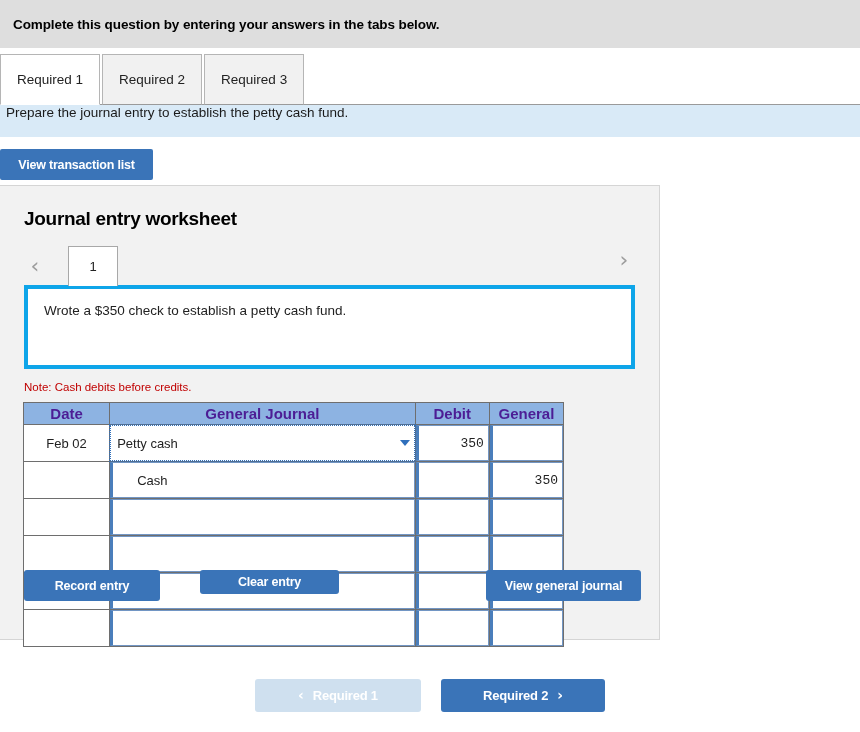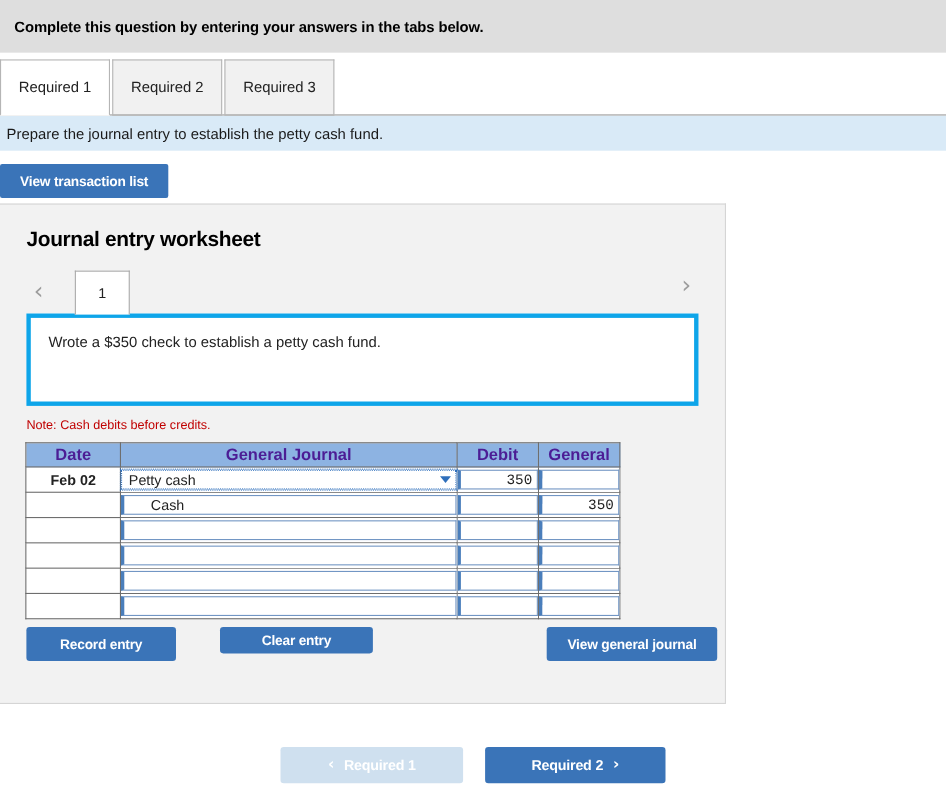--- a/index.html
+++ b/index.html
@@ -72,21 +72,20 @@
     background: #ffffff;
     border-bottom: 1px solid #ffffff;
     z-index: 3;
   }
 
   
   .sub-band {
     height: 32px;
     background: #d9eaf7;
     display: flex;
-    align-items: center;
     padding-left: 6px;
     box-sizing: border-box;
     font-size: 13.5px;
     color: #1a1a1a;
   }
 
   
   .btn-blue {
     background: #3a74b8;
     color: #ffffff;
@@ -225,32 +224,32 @@
     font-size: 13px;
     color: #222;
     background: #ffffff;
     vertical-align: middle;
   }
   .col-date  { width: 86px; }
   .col-gj    { width: 305px; }
   .col-debit { width: 74px; }
   .col-credit{ width: 74px; }
 
-  .cell-date { text-align: center; font-size: 12.5px; font-weight: bold; }
+  .cell-date { text-align: center; font-size: 12.5px; }
 
   
   .cell-edit {
     position: relative;
     padding: 0;
     border: 1px solid #6e6e6e;
   }
   .ibox {
     position: relative;
     box-sizing: border-box;
-    height: 18px;
+    height: 36px;
     margin: 0px;
     border: 1px solid #7296c4;
     border-left: 3px solid #4a7ebb;
     background: #ffffff;
     display: flex;
     align-items: center;
     font-size: 13px;
     color: #222;
     overflow: hidden;
   }
@@ -294,21 +293,21 @@
     padding: 0 24px;
     box-sizing: border-box;
   }
   #record-entry {
     position: absolute; left: 24px;  width: 136px; height: 31px;
   }
   #clear-entry {
     position: absolute; left: 200px; width: 139px; height: 14px;
   }
   #view-general-journal {
-    position: absolute; left: 497px; width: 155px; height: 31px;
+    position: absolute; left: 486px; width: 155px; height: 31px;
   }
 
   
   .footer-nav {
     position: absolute;
     left: 0;
     top: 677px;
     width: 860px;
     height: 36px;
     display: flex;

